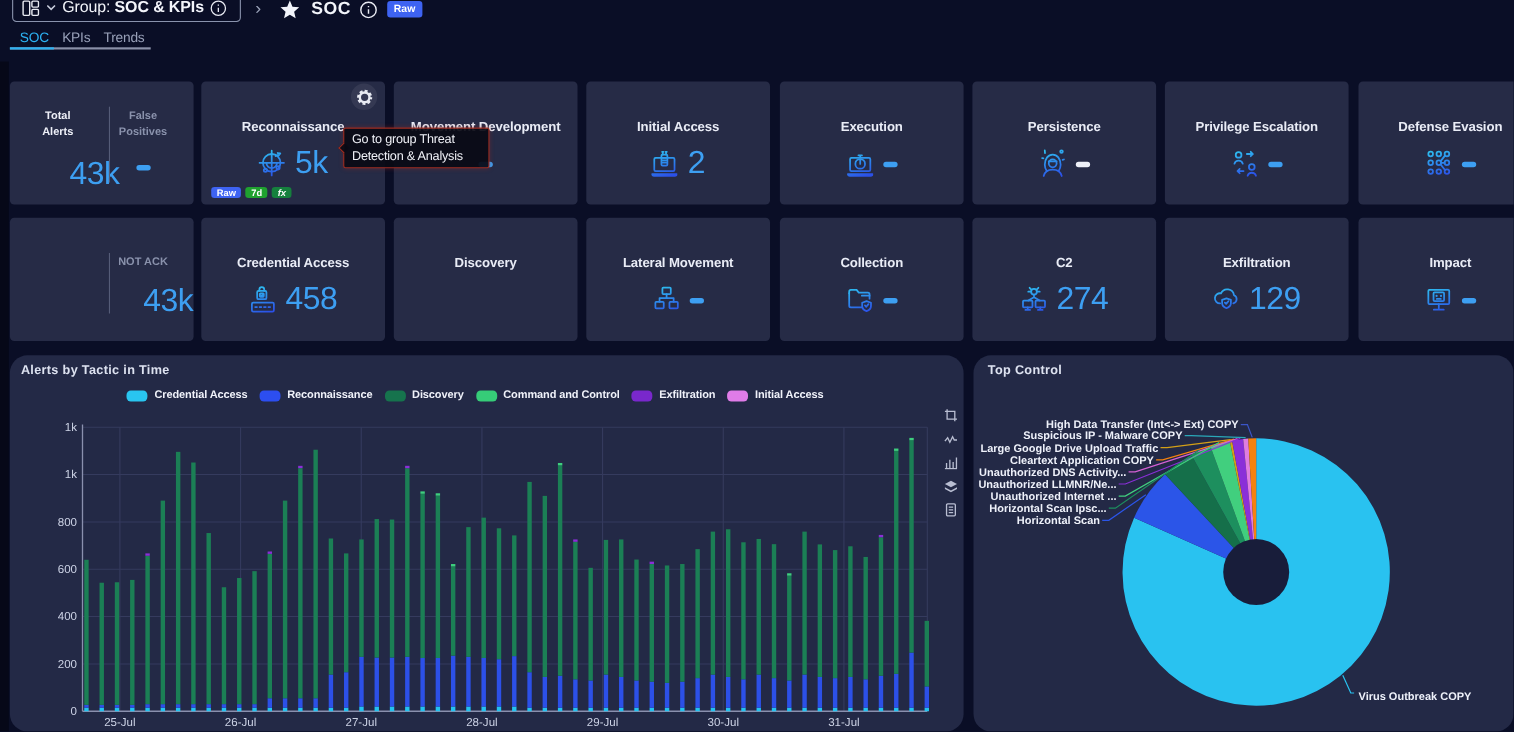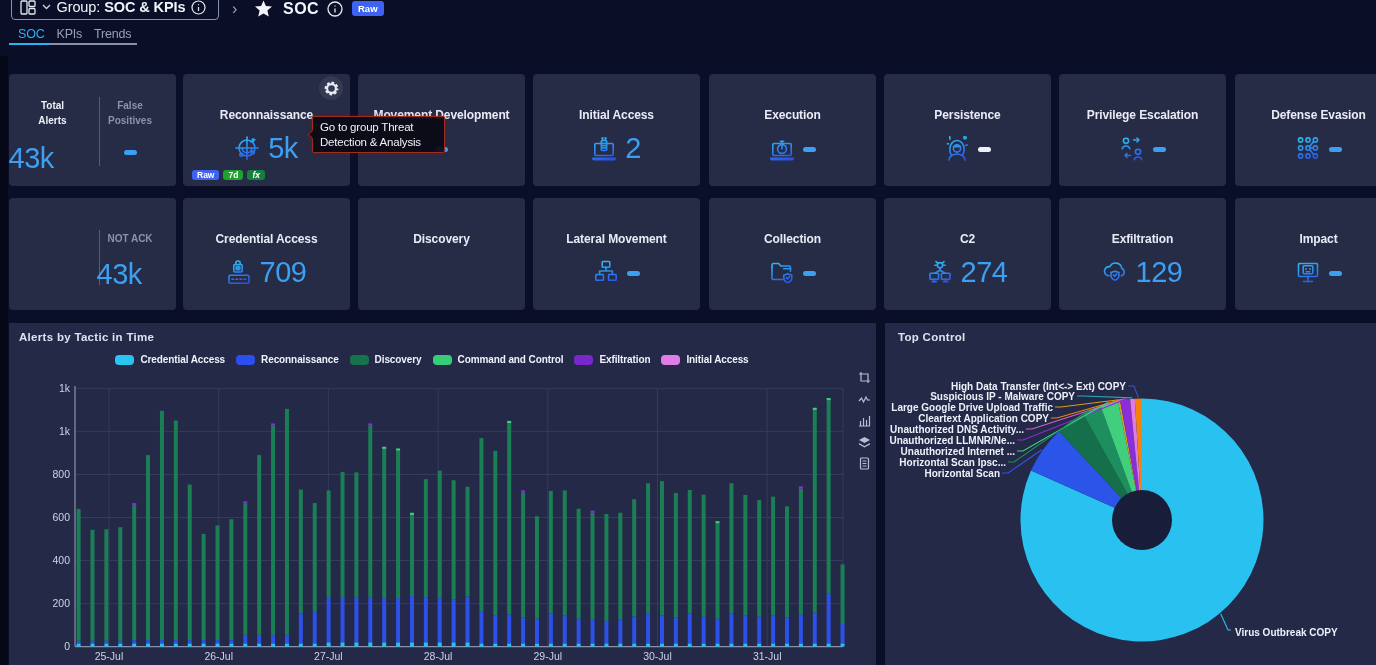--- a/index.html
+++ b/index.html
@@ -18,30 +18,30 @@
 .card {position:absolute;width:167px;height:112px;background:#262b46;border-radius:4px}
 .ct {position:absolute;top:34px;width:100%;text-align:center;font-size:12px;font-weight:600;color:#e9ecf6;letter-spacing:-0.1px;white-space:nowrap}
 .cv {position:absolute;top:56px;left:0;width:100%;height:36px;display:flex;align-items:center;justify-content:center;gap:9px}
 .num {font-size:29px;color:#3d9ff2;letter-spacing:-0.5px}
 .dash {width:13px;height:5px;border-radius:2.5px;background:#3d9ff2}
 .cv .dash {margin-top:2px}
 .dash.w {background:#eef0f8}
 .half {position:absolute;top:0;width:83px;height:100%;text-align:center}
 .ct2 {position:absolute;left:0;width:100%;font-size:10px;font-weight:600;color:#eef0f8;line-height:14.5px}
 .ct2.gray {color:#8a92ac}
-.n2 {position:absolute;left:0;width:100%;text-align:left}
+.n2 {position:absolute;left:12px;width:100%;text-align:right}
 .vd {position:absolute;width:1px;background:#555c78}
 .gearw {position:absolute;right:7px;top:2px;width:24px;height:24px;border-radius:50%;background:rgba(255,255,255,0.07);display:flex;align-items:center;justify-content:center}
 .badges {position:absolute;left:9px;bottom:6px;display:flex;gap:4px}
 .bg {font-size:8.5px;font-weight:bold;color:#fff;padding:0 5px;height:10px;line-height:10.5px;border-radius:3px}
 .bblue {background:#3e63f2} .bgreen {background:#1fa12f} .bmag {background:#15803d}
 
 .tip {position:absolute;left:312px;top:116px;width:133px;height:37px;background:rgba(10,10,20,0.93);border:1.3px solid #9e2c20;border-radius:2px;box-shadow:0 0 4px rgba(160,40,30,.35);color:#f0f1f7;font-size:11.5px;font-weight:400;line-height:15.5px;padding:2.5px 7px;z-index:50;letter-spacing:-0.2px}
 
-.panel {position:absolute;background:#232946;border-radius:0}
+.panel {position:absolute;background:#232946;border-radius:16px}
 .ptitle {position:absolute;left:10px;top:8px;font-size:11.5px;font-weight:600;color:#dde2f0;letter-spacing:0.3px}
 .legend {position:absolute;top:31px;left:8px;width:830px;display:flex;justify-content:center;gap:11px;align-items:center}
 .li {display:flex;align-items:center;gap:6px;font-size:10px;font-weight:bold;color:#f0f2fa;white-space:nowrap;letter-spacing:-0.1px}
 .sw {width:19px;height:10px;border-radius:4px;display:inline-block}
 .tb {position:absolute;right:5px;top:48px;display:flex;flex-direction:column;gap:8.5px;align-items:center}
 </style></head>
 <body>
 <div class="lstrip"></div>
 <div class="hbox">
 <svg width="16" height="15" viewBox="0 0 16 15" fill="none" stroke="#e8eaf2" stroke-width="1.3">
@@ -210,21 +210,21 @@
     <div class="ct">Credential Access</div>
     <div class="cv">
       <svg class="tic" width="24" height="26" viewBox="0 0 24 26" fill="none" stroke="url(#g)" stroke-width="1.6" stroke-linecap="round" stroke-linejoin="round">
         <rect x="6.8" y="5.5" width="8.4" height="7.5" rx="1.2"></rect>
         <path d="M8.8 5.5V4.2a2.2 2.2 0 0 1 4.4 0v1.3"></path>
         <rect x="9.2" y="7.6" width="3.6" height="3.2" rx="0.6"></rect>
         <path d="M10.2 9.3l.8.8 1.2-1.5"></path>
         <rect x="2" y="16.2" width="20" height="8" rx="1.2"></rect>
         <path d="M5 20.2h1.6M9 20.2h1.6M13 20.2h1.6M17 20.2h1.6"></path>
       </svg>
-      <span class="num">709</span>
+      <span class="num">458</span>
     </div>
   </div>
 <div class="card" style="left:358px;top:198px">
     <div class="ct">Discovery</div>
   </div>
 <div class="card" style="left:533px;top:198px">
     <div class="ct">Lateral Movement</div>
     <div class="cv">
       <svg class="tic" width="24" height="26" viewBox="0 0 24 26" fill="none" stroke="url(#g)" stroke-width="1.6" stroke-linecap="round" stroke-linejoin="round">
         <rect x="8.2" y="2.5" width="7.6" height="5.8" rx="0.8"></rect>

